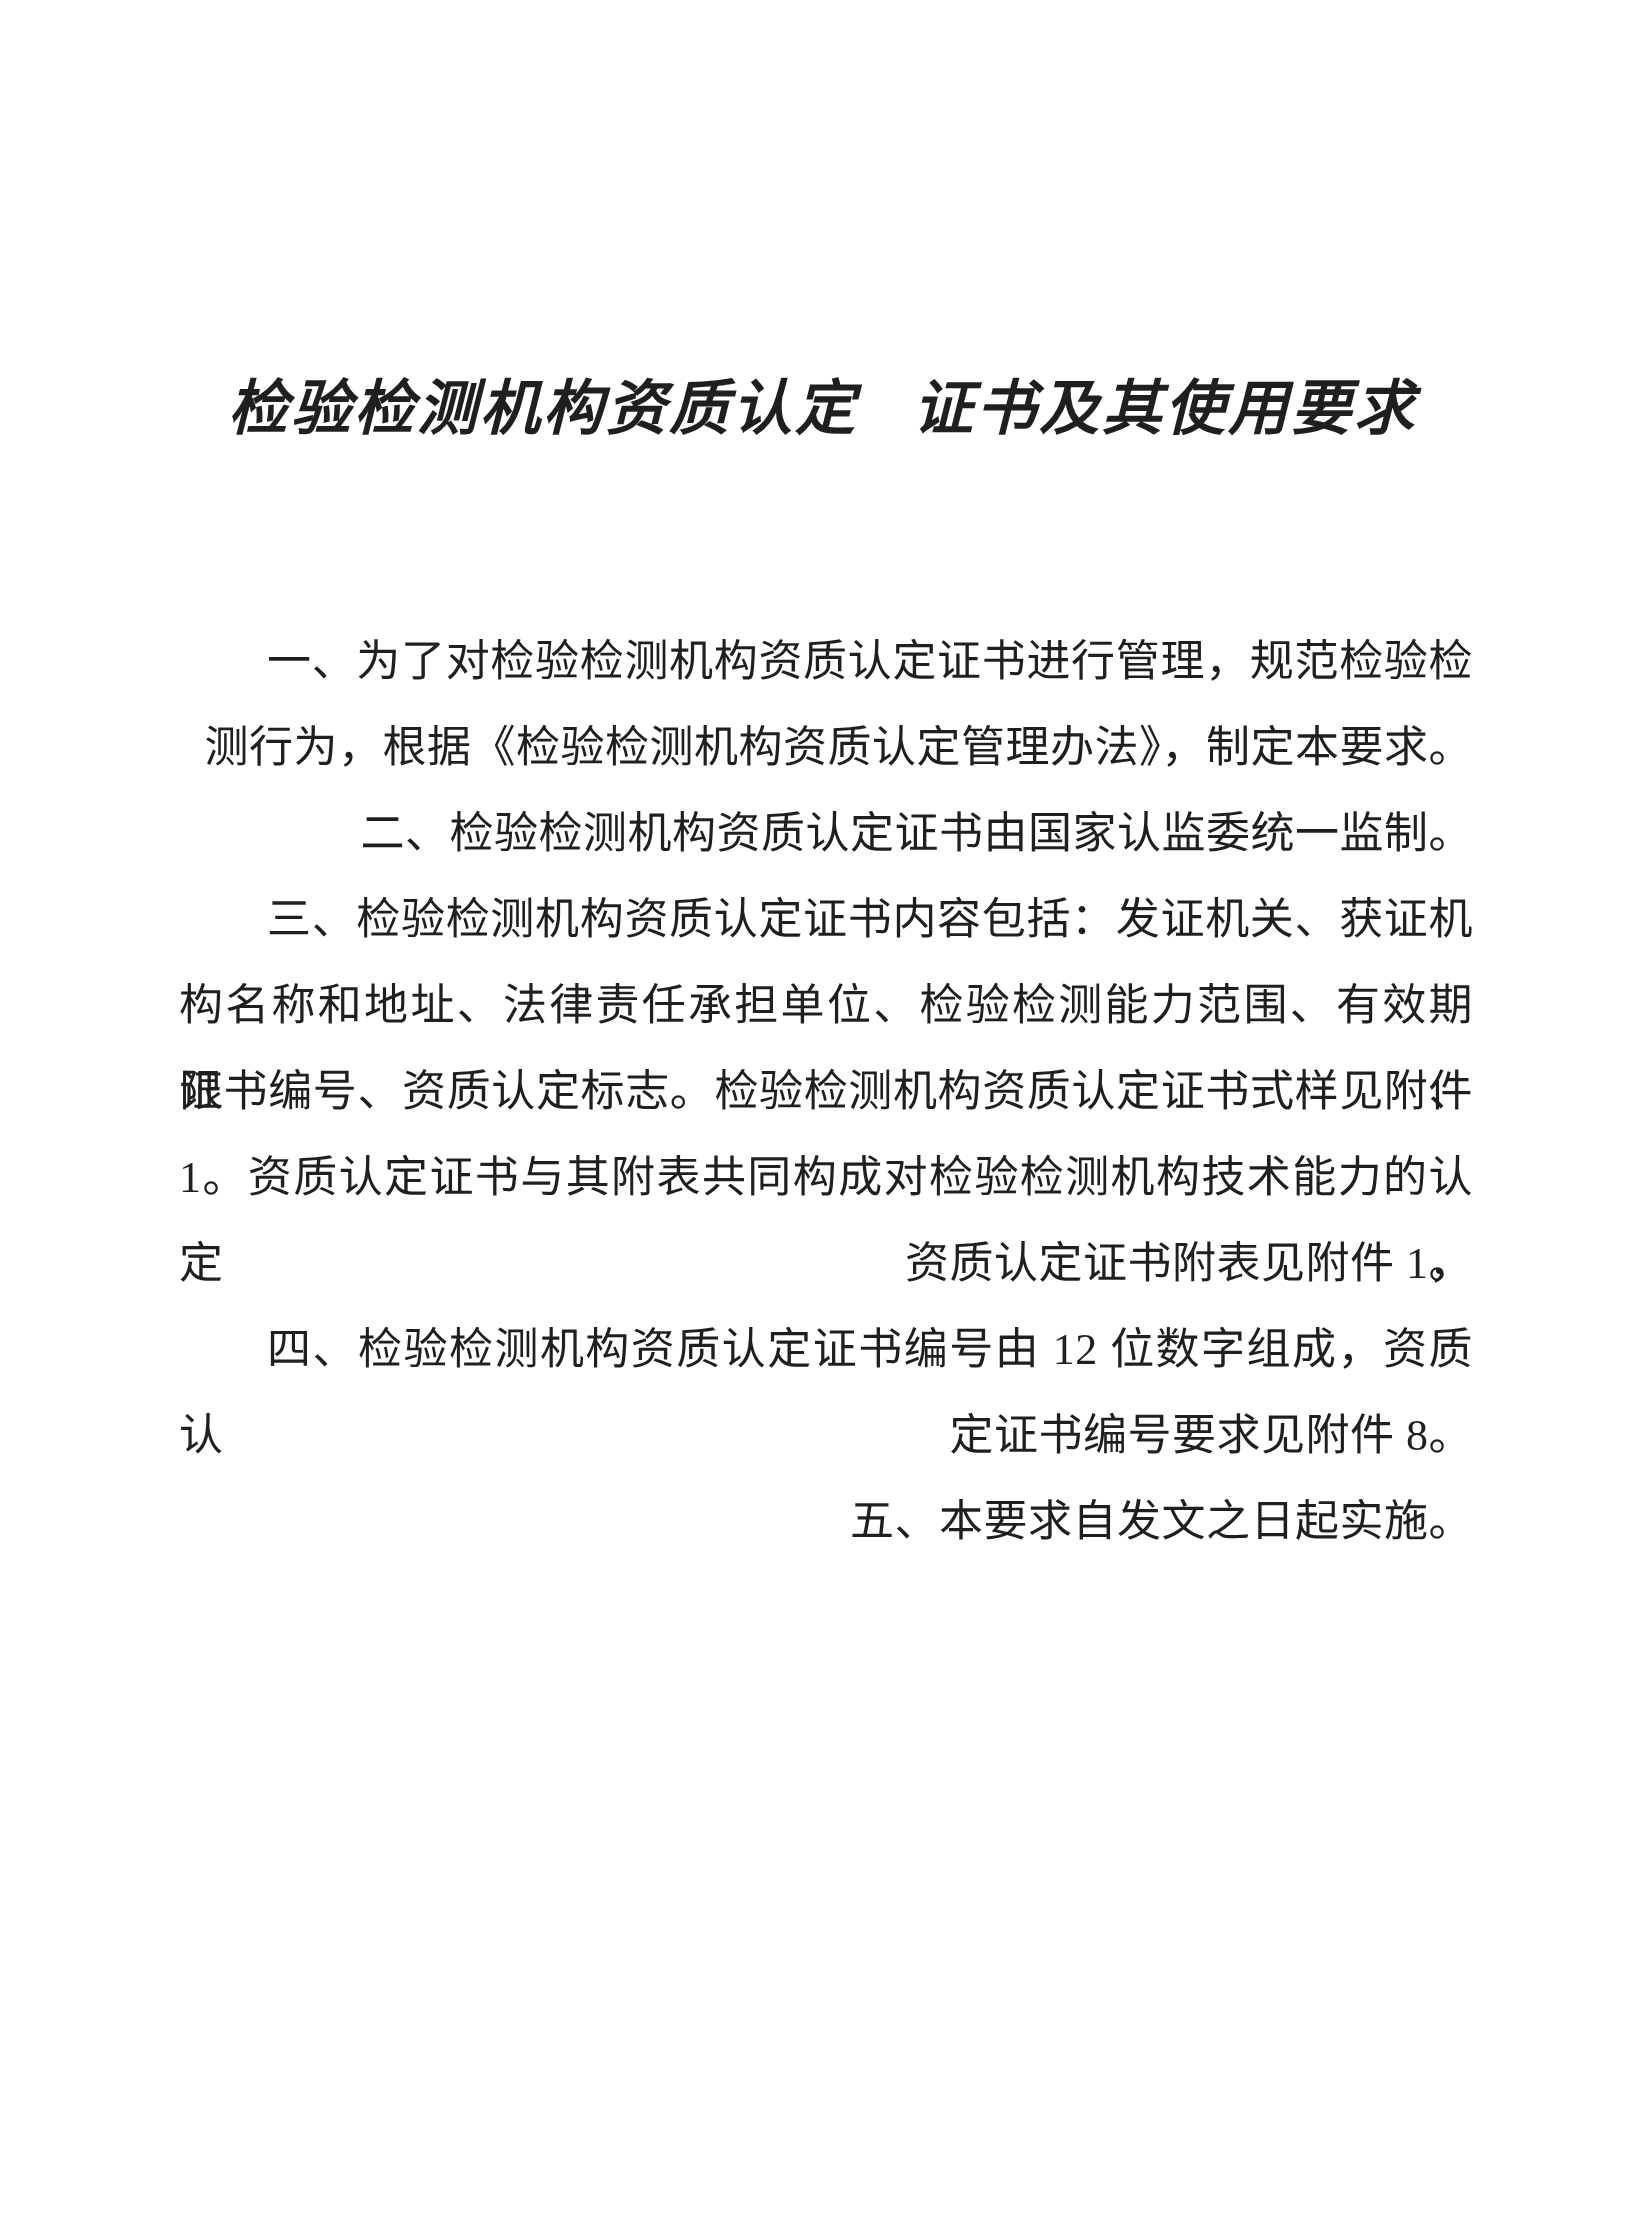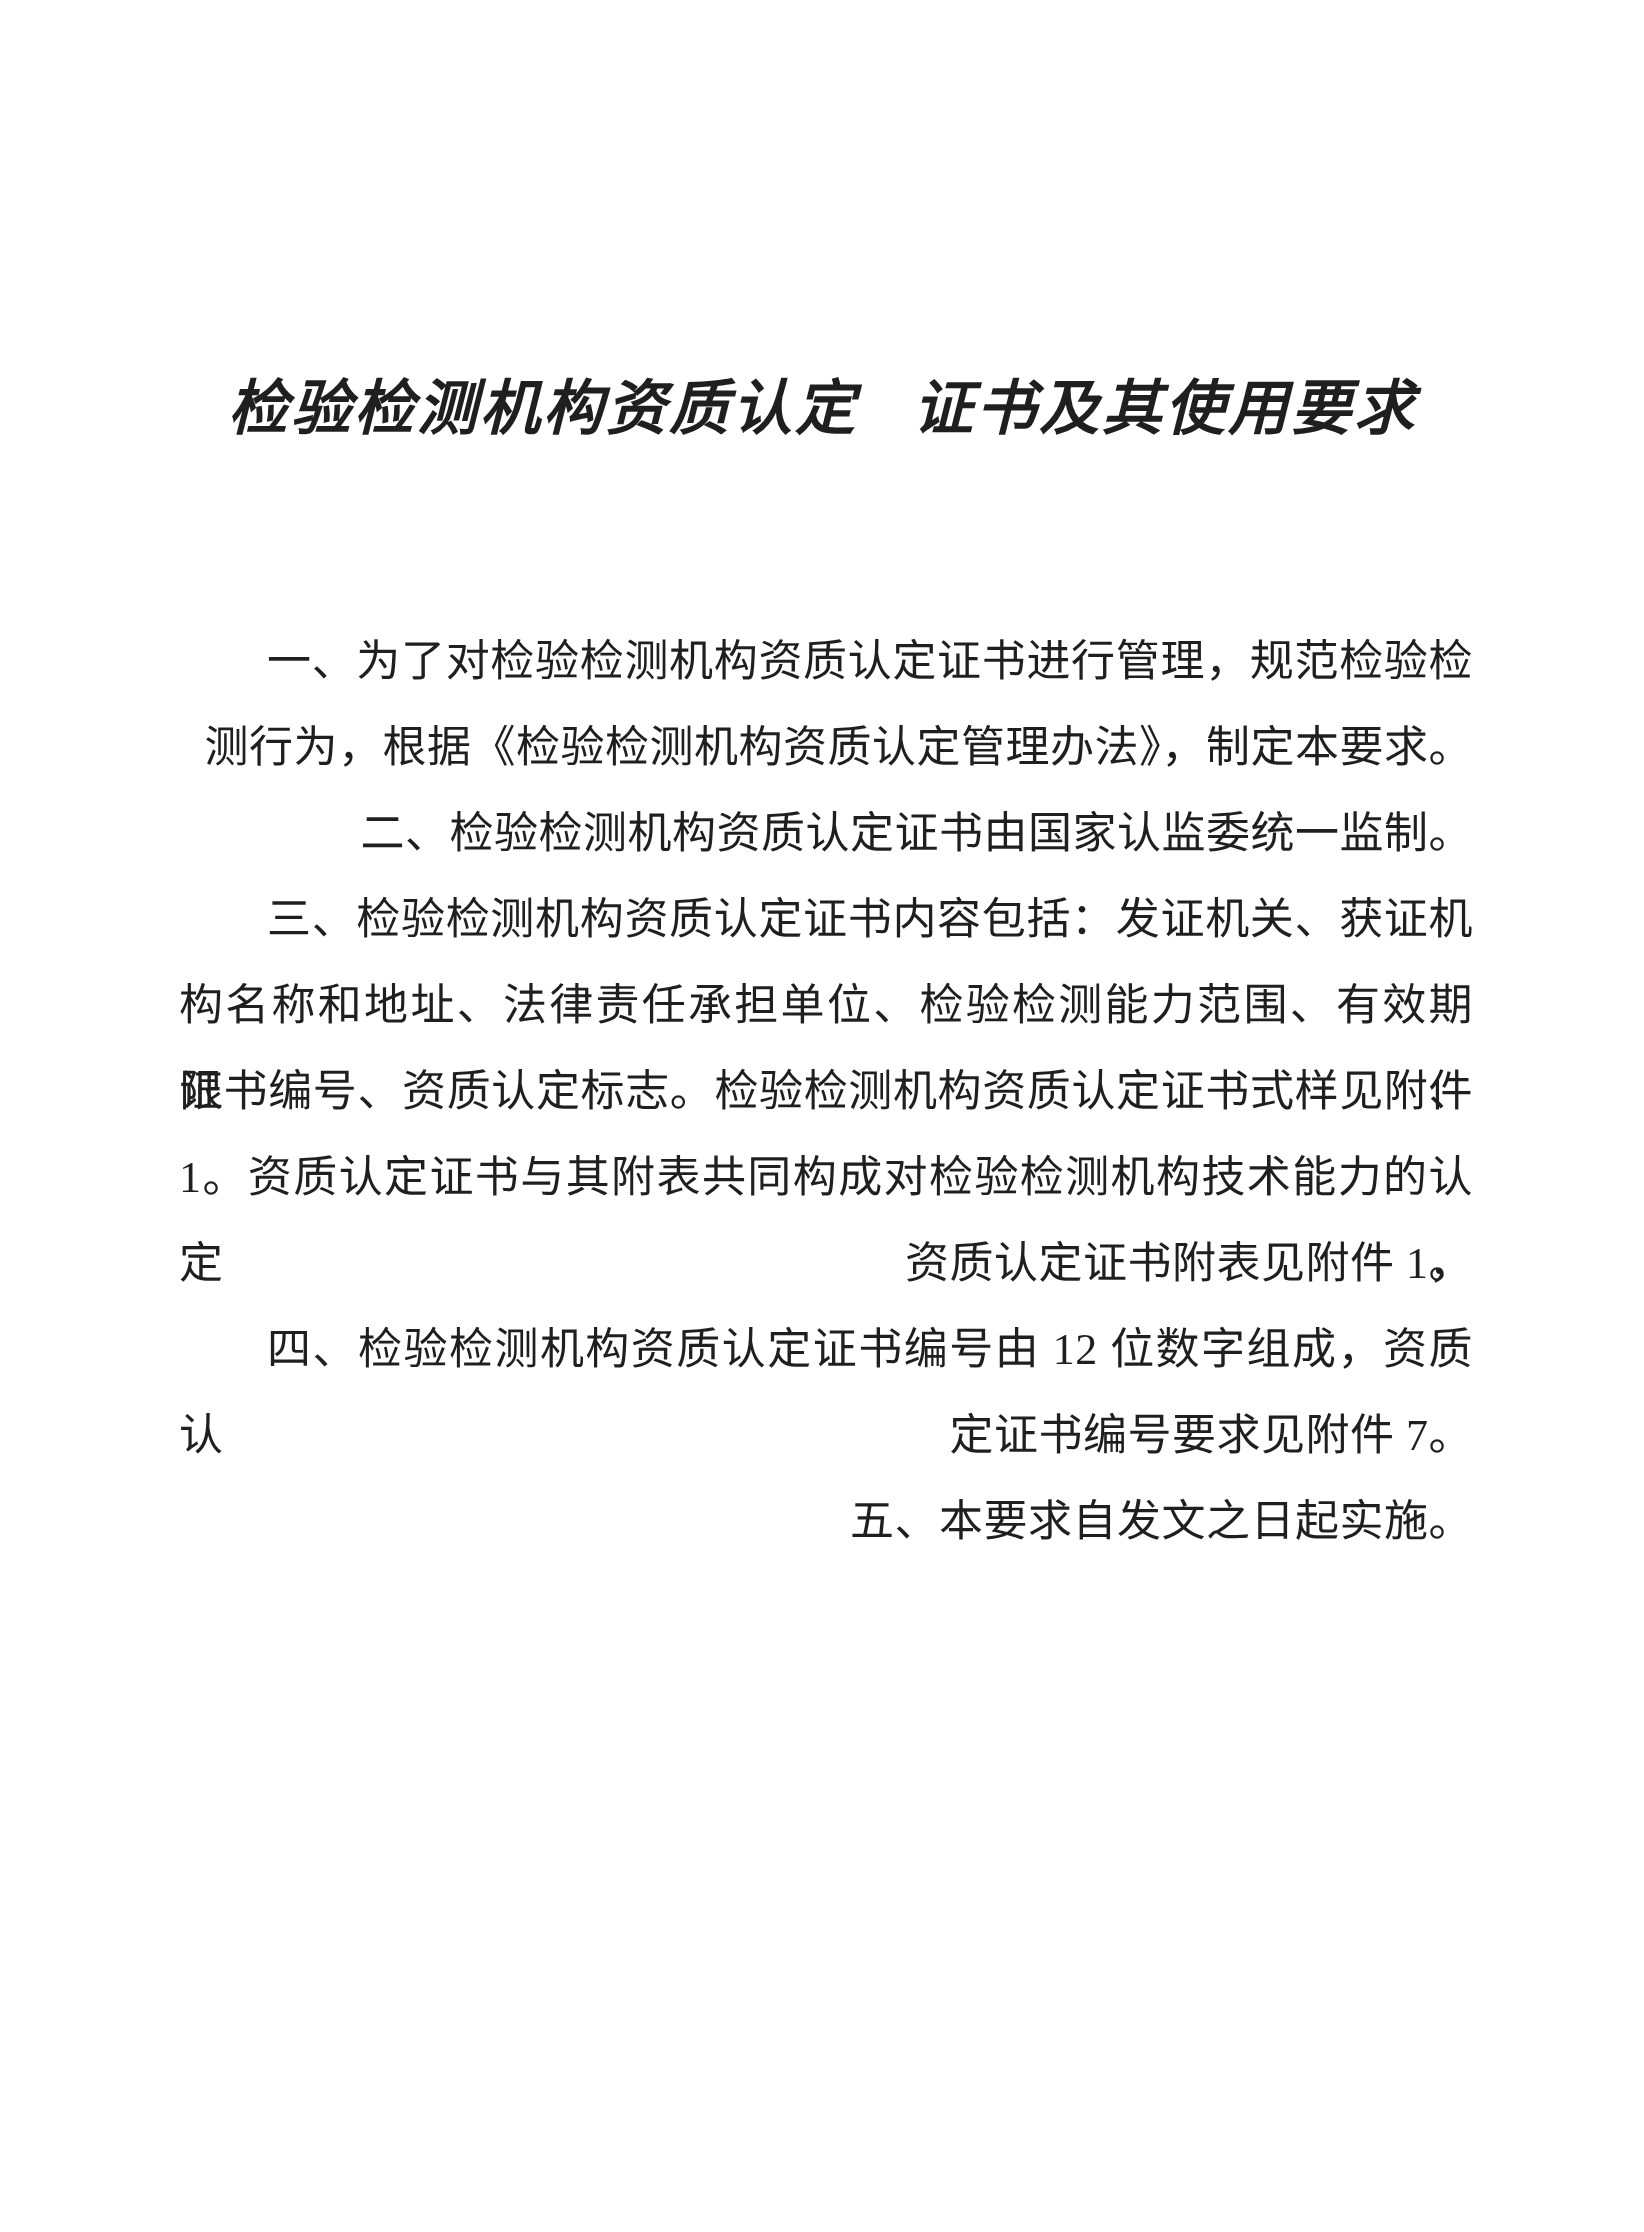--- a/index.html
+++ b/index.html
@@ -85,21 +85,21 @@
   <div class="body-block">
     <div class="line indent justify">一、为了对检验检测机构资质认定证书进行管理，规范检验检</div>
     <div class="line">测行为，根据《检验检测机构资质认定管理办法》，制定本要求。</div>
     <div class="line indent">二、检验检测机构资质认定证书由国家认监委统一监制。</div>
     <div class="line indent justify">三、检验检测机构资质认定证书内容包括：发证机关、获证机</div>
     <div class="line justify">构名称和地址、法律责任承担单位、检验检测能力范围、有效期限、</div>
     <div class="line justify">证书编号、资质认定标志。检验检测机构资质认定证书式样见附件</div>
     <div class="line justify">1。资质认定证书与其附表共同构成对检验检测机构技术能力的认定，</div>
     <div class="line">资质认定证书附表见附件 1。</div>
     <div class="line indent justify">四、检验检测机构资质认定证书编号由 12 位数字组成，资质认</div>
-    <div class="line">定证书编号要求见附件 7。</div>
+    <div class="line">定证书编号要求见附件 8。</div>
     <div class="line indent">五、本要求自发文之日起实施。</div>
   </div>
 
   <div class="page-footer">
     <span>第 1 页 共 7 页</span>
   </div>
 
 </div>
 
 

